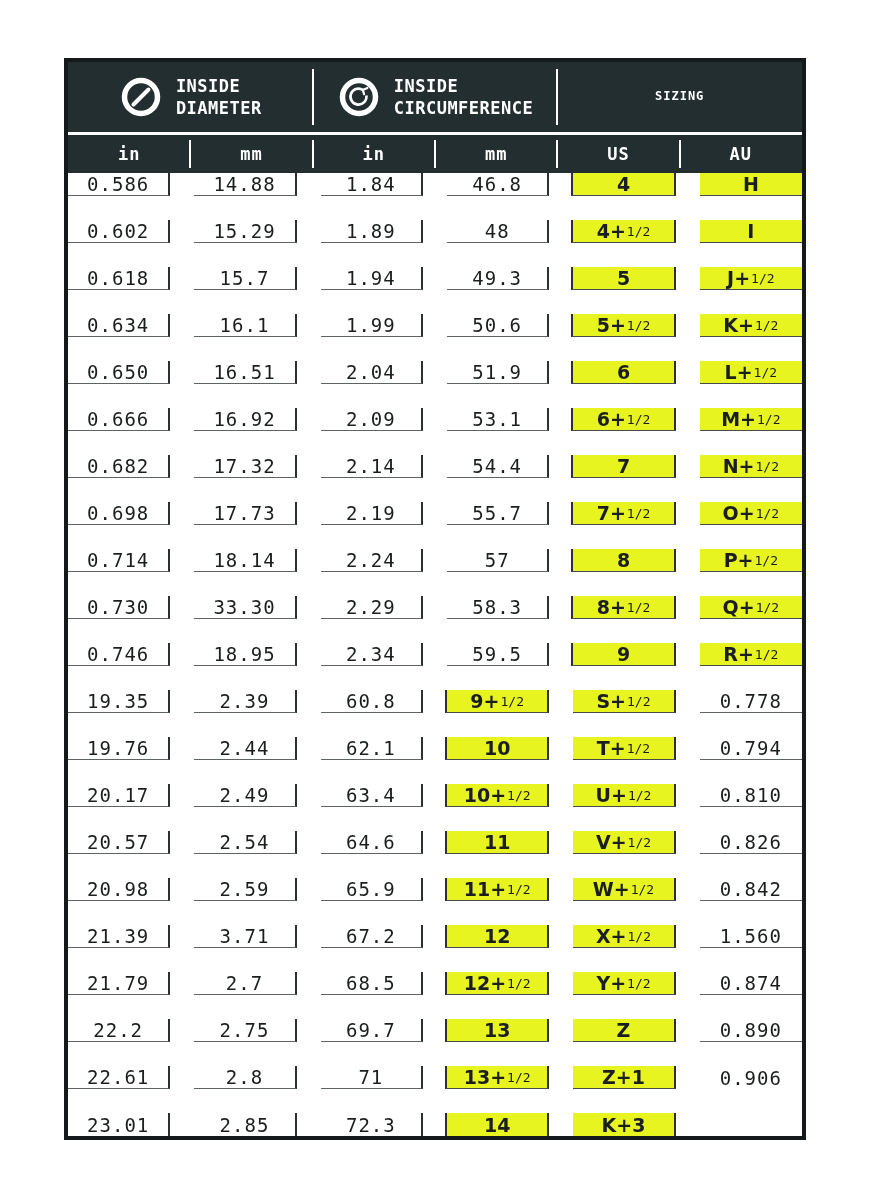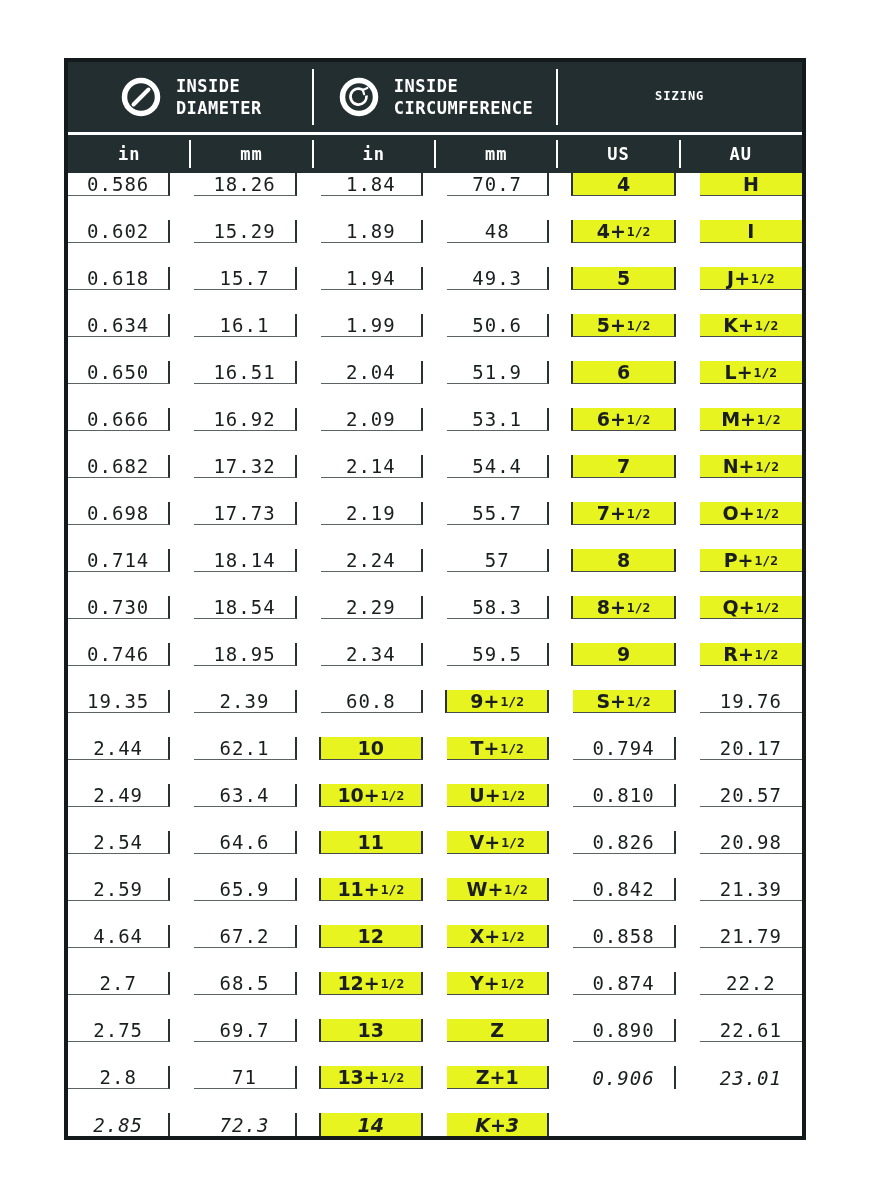--- a/index.html
+++ b/index.html
@@ -44,31 +44,31 @@
   .tbody{
     flex:1;display:grid;grid-template-columns:repeat(6,1fr);grid-auto-rows:1fr;gap:24px;
   }
   .cell{
     display:flex;align-items:center;justify-content:center;
     font-size:19px;color:#1b1e1f;background:#ffffff;
     border-right:2px solid #2b3132;border-bottom:1px solid #5d6365;
     letter-spacing:1px;
   }
   .cell:nth-child(6n){border-right:none;}
-  .cell.last-row{border-bottom:none;font-style:italic;}
+  .cell.last-row{border-bottom:none;}
   .cell--sizing{
     background:#e7f41f;
     font-family:"DejaVu Sans","Liberation Sans",sans-serif;
     font-weight:bold;font-size:19px;letter-spacing:0;
     border-bottom:1px solid #464c4d;
   }
   .cell--us{border-left:2px solid #2b3132;margin-left:-2px;}
   .sz-frac{
     font-family:"DejaVu Sans Mono","Liberation Mono",monospace;
-    font-weight:bold;font-size:13px;margin-left:1px;letter-spacing:0;
+    font-weight:normal;font-size:13px;margin-left:1px;letter-spacing:0;
   }
 </style>
 </head>
 <body>
 
 <div class="chart">
 
   <div class="main-header">
     <div class="group">
       <span class="icon">
@@ -106,23 +106,23 @@
     <div class="subcell">in</div>
     <div class="subcell">mm</div>
     <div class="subcell">in</div>
     <div class="subcell">mm</div>
     <div class="subcell">US</div>
     <div class="subcell">AU</div>
   </div>
 
   <div class="tbody" id="tbody">
       <div class="cell">0.586</div>
-      <div class="cell">18.26</div>
+      <div class="cell">14.88</div>
       <div class="cell">1.84</div>
-      <div class="cell">70.7</div>
+      <div class="cell">46.8</div>
       <div class="cell cell--sizing cell--us">4</div>
       <div class="cell cell--sizing">H</div>
       <div class="cell">0.602</div>
       <div class="cell">15.29</div>
       <div class="cell">1.89</div>
       <div class="cell">48</div>
       <div class="cell cell--sizing cell--us">
         <span class="sz-main">4+</span>
         <span class="sz-frac">1/2</span>
       </div>
@@ -193,21 +193,21 @@
       <div class="cell">0.714</div>
       <div class="cell">18.14</div>
       <div class="cell">2.24</div>
       <div class="cell">57</div>
       <div class="cell cell--sizing cell--us">8</div>
       <div class="cell cell--sizing">
         <span class="sz-main">P+</span>
         <span class="sz-frac">1/2</span>
       </div>
       <div class="cell">0.730</div>
-      <div class="cell">18.54</div>
+      <div class="cell">33.30</div>
       <div class="cell">2.29</div>
       <div class="cell">58.3</div>
       <div class="cell cell--sizing cell--us">
         <span class="sz-main">8+</span>
         <span class="sz-frac">1/2</span>
       </div>
       <div class="cell cell--sizing">
         <span class="sz-main">Q+</span>
         <span class="sz-frac">1/2</span>
       </div>
@@ -224,20 +224,21 @@
       <div class="cell">2.39</div>
       <div class="cell">60.8</div>
       <div class="cell cell--sizing cell--us">
         <span class="sz-main">9+</span>
         <span class="sz-frac">1/2</span>
       </div>
       <div class="cell cell--sizing">
         <span class="sz-main">S+</span>
         <span class="sz-frac">1/2</span>
       </div>
+      <div class="cell">0.778</div>
       <div class="cell">19.76</div>
       <div class="cell">2.44</div>
       <div class="cell">62.1</div>
       <div class="cell cell--sizing cell--us">10</div>
       <div class="cell cell--sizing">
         <span class="sz-main">T+</span>
         <span class="sz-frac">1/2</span>
       </div>
       <div class="cell">0.794</div>
       <div class="cell">20.17</div>
@@ -267,28 +268,28 @@
       <div class="cell cell--sizing cell--us">
         <span class="sz-main">11+</span>
         <span class="sz-frac">1/2</span>
       </div>
       <div class="cell cell--sizing">
         <span class="sz-main">W+</span>
         <span class="sz-frac">1/2</span>
       </div>
       <div class="cell">0.842</div>
       <div class="cell">21.39</div>
-      <div class="cell">4.64</div>
+      <div class="cell">3.71</div>
       <div class="cell">67.2</div>
       <div class="cell cell--sizing cell--us">12</div>
       <div class="cell cell--sizing">
         <span class="sz-main">X+</span>
         <span class="sz-frac">1/2</span>
       </div>
-      <div class="cell">0.858</div>
+      <div class="cell">1.560</div>
       <div class="cell">21.79</div>
       <div class="cell">2.7</div>
       <div class="cell">68.5</div>
       <div class="cell cell--sizing cell--us">
         <span class="sz-main">12+</span>
         <span class="sz-frac">1/2</span>
       </div>
       <div class="cell cell--sizing">
         <span class="sz-main">Y+</span>
         <span class="sz-frac">1/2</span>

